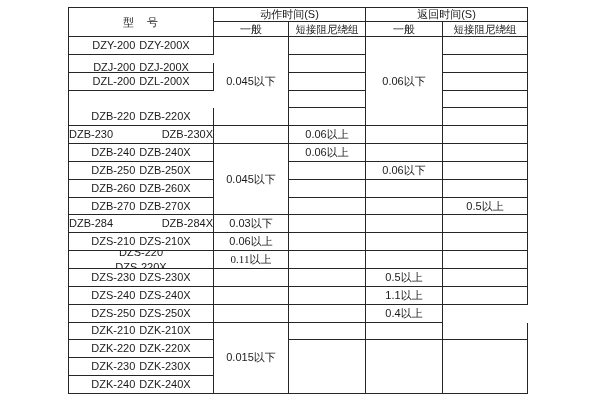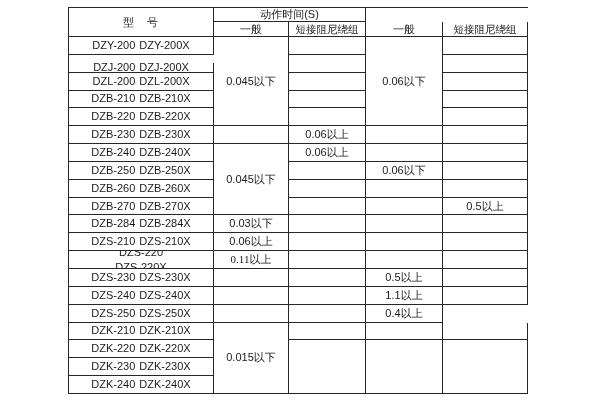--- a/index.html
+++ b/index.html
@@ -39,66 +39,63 @@
   .sub-rd{grid-column:5;grid-row:2;font-size:10.5px;}
   .model-cell{gap:4px;}
   .model-cell span{display:inline-block;}
 </style>
 </head>
 <body>
 
 <div class="table" id="grid">
   <div class="cell h model-h">型　号</div>
   <div class="cell h action-h">动作时间(S)</div>
+  <div class="cell h return-h">返回时间(S)</div>
   <div class="cell h sub-ag">一般</div>
   <div class="cell h sub-ad">短接阻尼绕组</div>
   <div class="cell h sub-rg">一般</div>
   <div class="cell h sub-rd">短接阻尼绕组</div>
 
 <div class="cell model-cell" style="grid-area: 3 / 1;">
       <span>DZY-200</span>
       <span>DZY-200X</span>
     </div>
     <div class="cell model-cell" style="grid-area: 4 / 1; margin-top: 8px;">
       <span>DZJ-200</span>
       <span>DZJ-200X</span>
     </div>
     <div class="cell model-cell" style="grid-area: 5 / 1;">
       <span>DZL-200</span>
       <span>DZL-200X</span>
     </div>
-    <div class="cell model-cell" style="grid-area: 6 / 1;">
-      <span>DZB-210</span>
-      <span>DZB-210X</span>
-    </div>
     <div class="cell model-cell" style="grid-area: 7 / 1;">
       <span>DZB-220</span>
       <span>DZB-220X</span>
     </div>
-    <div class="cell model-cell" style="grid-area: 8 / 1;">
+    <div class="cell model-cell" style="grid-area: 8 / 1; justify-content: space-between;">
       <span>DZB-230</span>
       <span>DZB-230X</span>
     </div>
     <div class="cell model-cell" style="grid-area: 9 / 1;">
       <span>DZB-240</span>
       <span>DZB-240X</span>
     </div>
     <div class="cell model-cell" style="grid-area: 10 / 1;">
       <span>DZB-250</span>
       <span>DZB-250X</span>
     </div>
     <div class="cell model-cell" style="grid-area: 11 / 1;">
       <span>DZB-260</span>
       <span>DZB-260X</span>
     </div>
     <div class="cell model-cell" style="grid-area: 12 / 1;">
       <span>DZB-270</span>
       <span>DZB-270X</span>
     </div>
-    <div class="cell model-cell" style="grid-area: 13 / 1;">
+    <div class="cell model-cell" style="grid-area: 13 / 1; justify-content: space-between;">
       <span>DZB-284</span>
       <span>DZB-284X</span>
     </div>
     <div class="cell model-cell" style="grid-area: 14 / 1;">
       <span>DZS-210</span>
       <span>DZS-210X</span>
     </div>
     <div class="cell model-cell" style="grid-area: 15 / 1; flex-direction: column;">
       <span>DZS-220</span>
       <span>DZS-220X</span>

